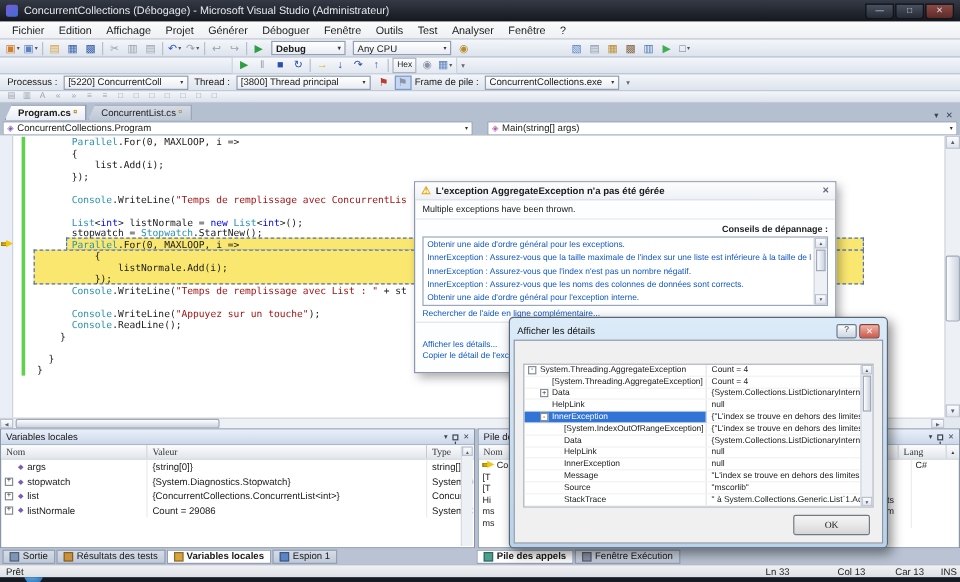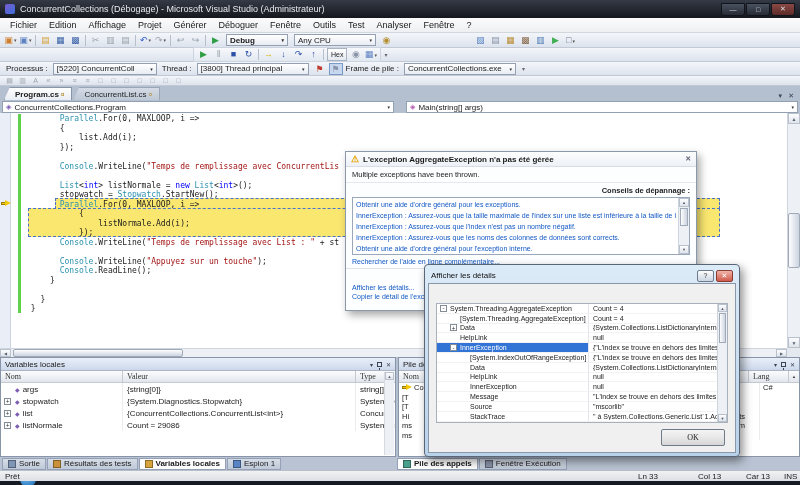--- a/index.html
+++ b/index.html
@@ -43,21 +43,21 @@
 
 
 #tabstrip{position:absolute;left:0;top:86px;right:0;height:14px;display:flex;align-items:flex-end;padding-left:4px;}
 .dtab{height:13px;display:flex;align-items:center;padding:0 7px 0 10px;font-size:8px;clip-path:polygon(6px 0,100% 0,100% 100%,0 100%);white-space:nowrap;margin-top:36px;}
 .dtab.active{background:linear-gradient(#fefefe,#e9edf4);font-weight:bold;border:1px solid #8894a8;border-bottom:none;}
 .dtab.inactive{background:linear-gradient(#d5dbe6,#bec8d6);border:1px solid #9aa5b8;border-bottom:none;color:#222;margin-left:1px;}
 .lock{font-size:6px;color:#b08a2a;margin-left:2px;}
 #docwell-btns{margin-left:auto;display:flex;align-items:center;gap:6px;padding-right:6px;font-size:7px;color:#3a4354;}
 
 
-#navbar{position:absolute;left:0;top:100px;right:0;height:13px;display:flex;gap:12px;padding:0 2px;align-items:flex-end;}
+#navbar{position:absolute;left:0;top:100px;right:0;height:13px;display:flex;gap:12px;padding:0 2px;align-items:center;}
 .navcombo{flex:1;height:12px;background:#fff;border:1px solid #93a0b2;display:flex;align-items:center;font-size:8px;padding:0 3px;white-space:nowrap;overflow:hidden;}
 .navcombo .cicon{font-size:7px;margin-right:3px;}
 .navcombo .dd{margin-left:auto;font-size:5px;color:#333;}
 
 
 #editor{position:absolute;left:0;top:113px;right:0;bottom:128px;background:#fff;overflow:hidden;}
 #ind-margin{position:absolute;left:0;top:0;bottom:9px;width:11px;background:#e9eef7;border-right:1px solid #ccd4e2;}
 #change-bar{position:absolute;left:18px;top:1px;width:3px;height:199px;background:#5fd14a;}
 .hlrect{position:absolute;background:#f9e770;border:1px dashed #4a71c8;}
 #hl1{left:55px;top:85px;width:665px;height:11px;}

